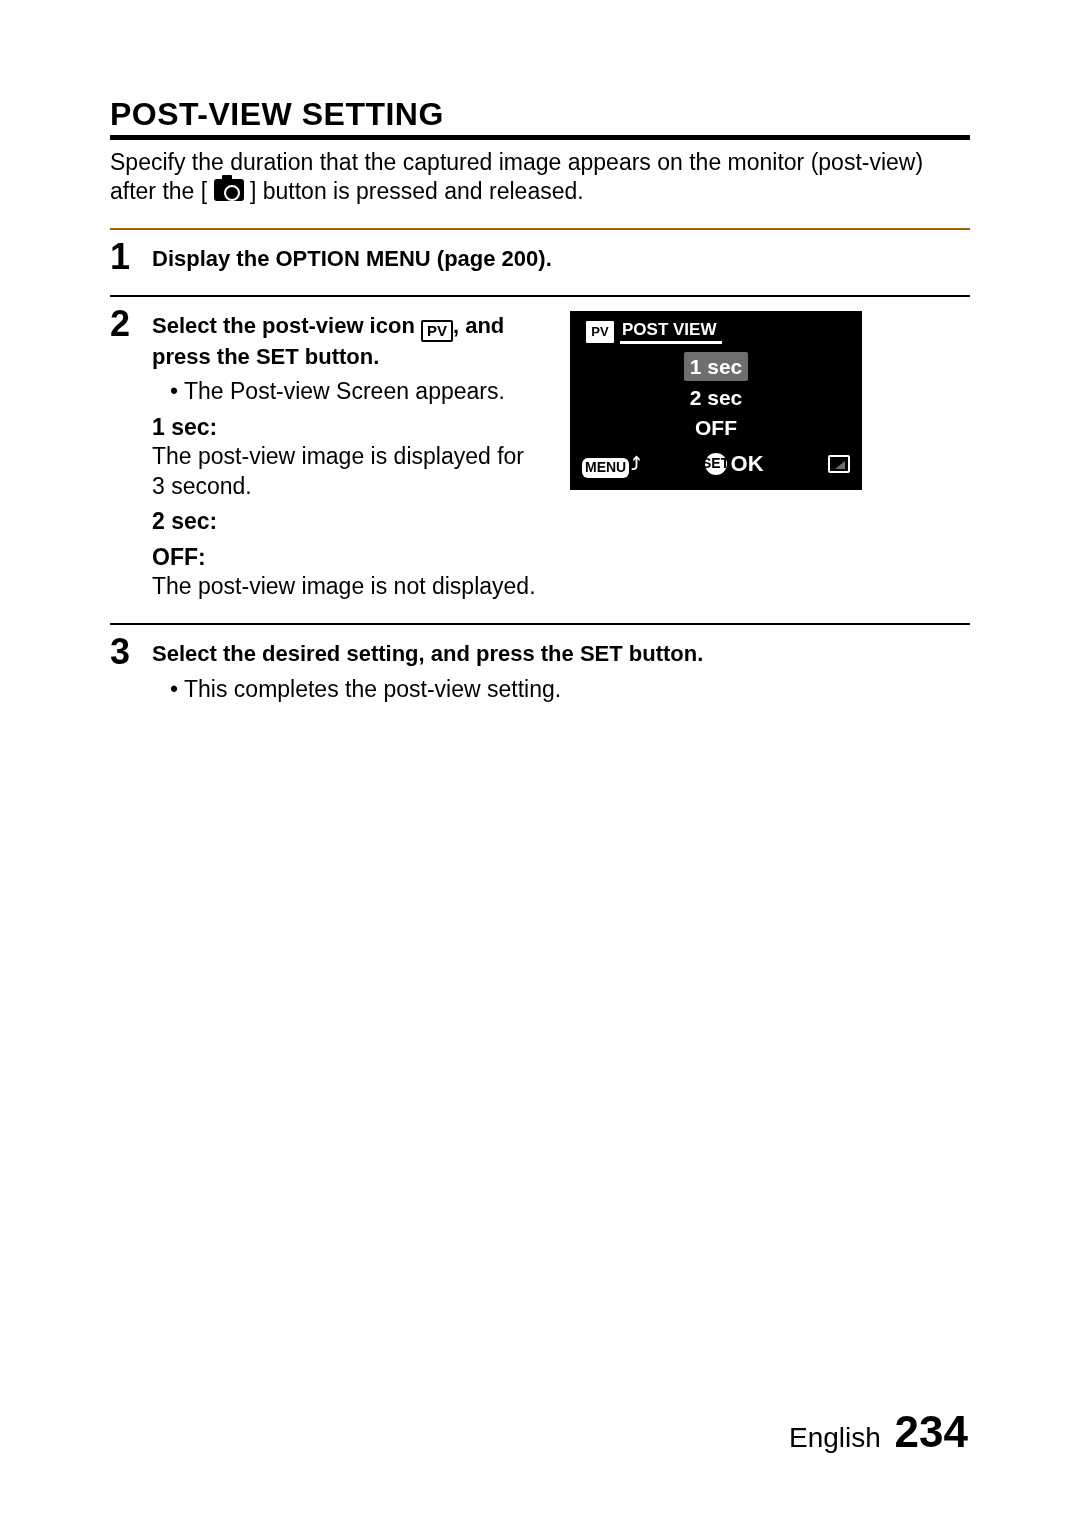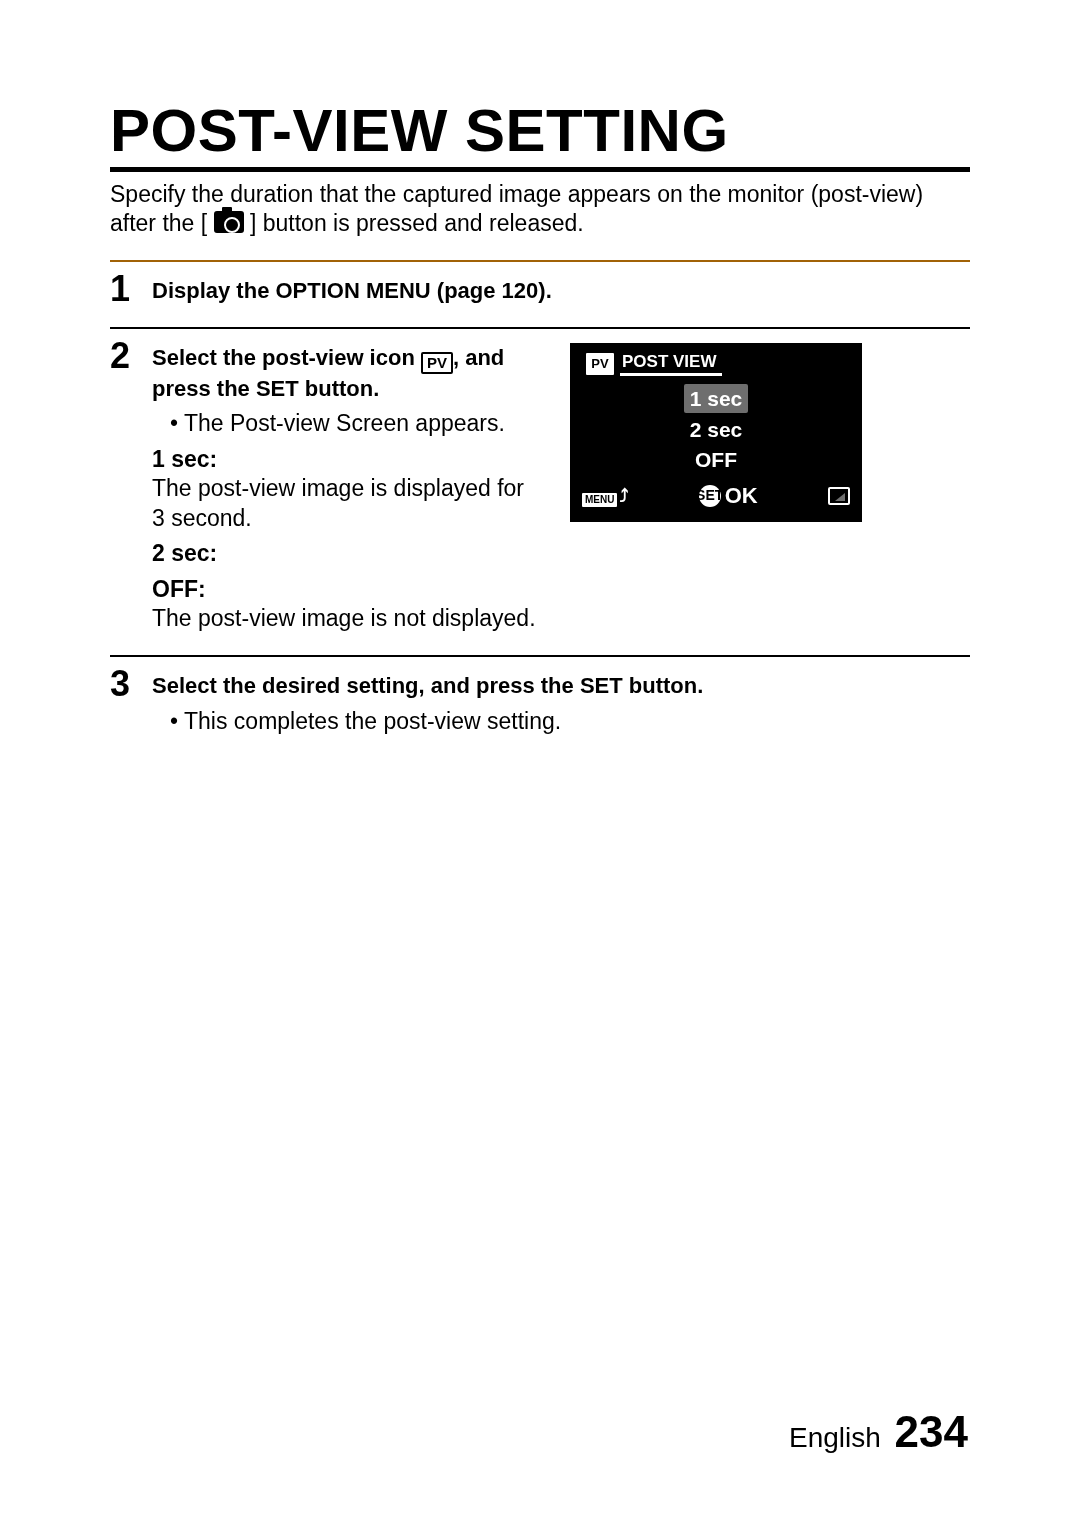--- a/index.html
+++ b/index.html
@@ -9,21 +9,21 @@
     background: #fff;
     font-family: Arial, Helvetica, sans-serif;
     color: #000;
   }
   .page {
     position: relative;
     width: 1080px; height: 1521px;
     padding: 96px 110px 0 110px;
   }
   .title {
-    font-size: 60px;
+    font-size: 32px;
     font-weight: 900;
     letter-spacing: 0.5px;
     margin: 0 0 6px 0;
     padding-bottom: 2px;
     border-bottom: 5px solid #000;
   }
   .intro {
     font-size: 23px;
     line-height: 1.25;
     margin: 8px 0 0 0;
@@ -158,24 +158,24 @@
     padding: 4px 10px 10px 10px;
   }
   .menu-badge {
     display: inline-flex;
     align-items: center;
     gap: 2px;
   }
   .menu-box {
     background: #fff;
     color: #000;
-    font-size: 10px;
+    font-size: 14px;
     font-weight: 900;
     padding: 1px 3px;
-    border-radius: 1px;
+    border-radius: 6px;
     margin-top: 8px;
   }
   .return-arrow {
     font-size: 18px;
     color: #fff;
   }
   .ok-block {
     display: inline-flex;
     align-items: center;
     gap: 4px;
@@ -227,21 +227,21 @@
 
   <p class="intro">
     <span>Specify the duration that the captured image appears on the monitor (post-view) after the [ </span>
     <span class="camera-icon"></span>
     <span> ] button is pressed and released.</span>
   </p>
 
   <div class="step">
     <div class="step-num">1</div>
     <div class="step-body">
-      <span class="step-head">Display the OPTION MENU (page 120).</span>
+      <span class="step-head">Display the OPTION MENU (page 200).</span>
     </div>
   </div>
 
   <div class="step">
     <div class="step-num">2</div>
     <div class="step-body">
       <div class="step2-flex">
         <div class="step2-text">
           <span class="step-head">
             <span>Select the post-view icon </span><span class="pv-icon-inline">PV</span><span>, and press the SET button.</span>

